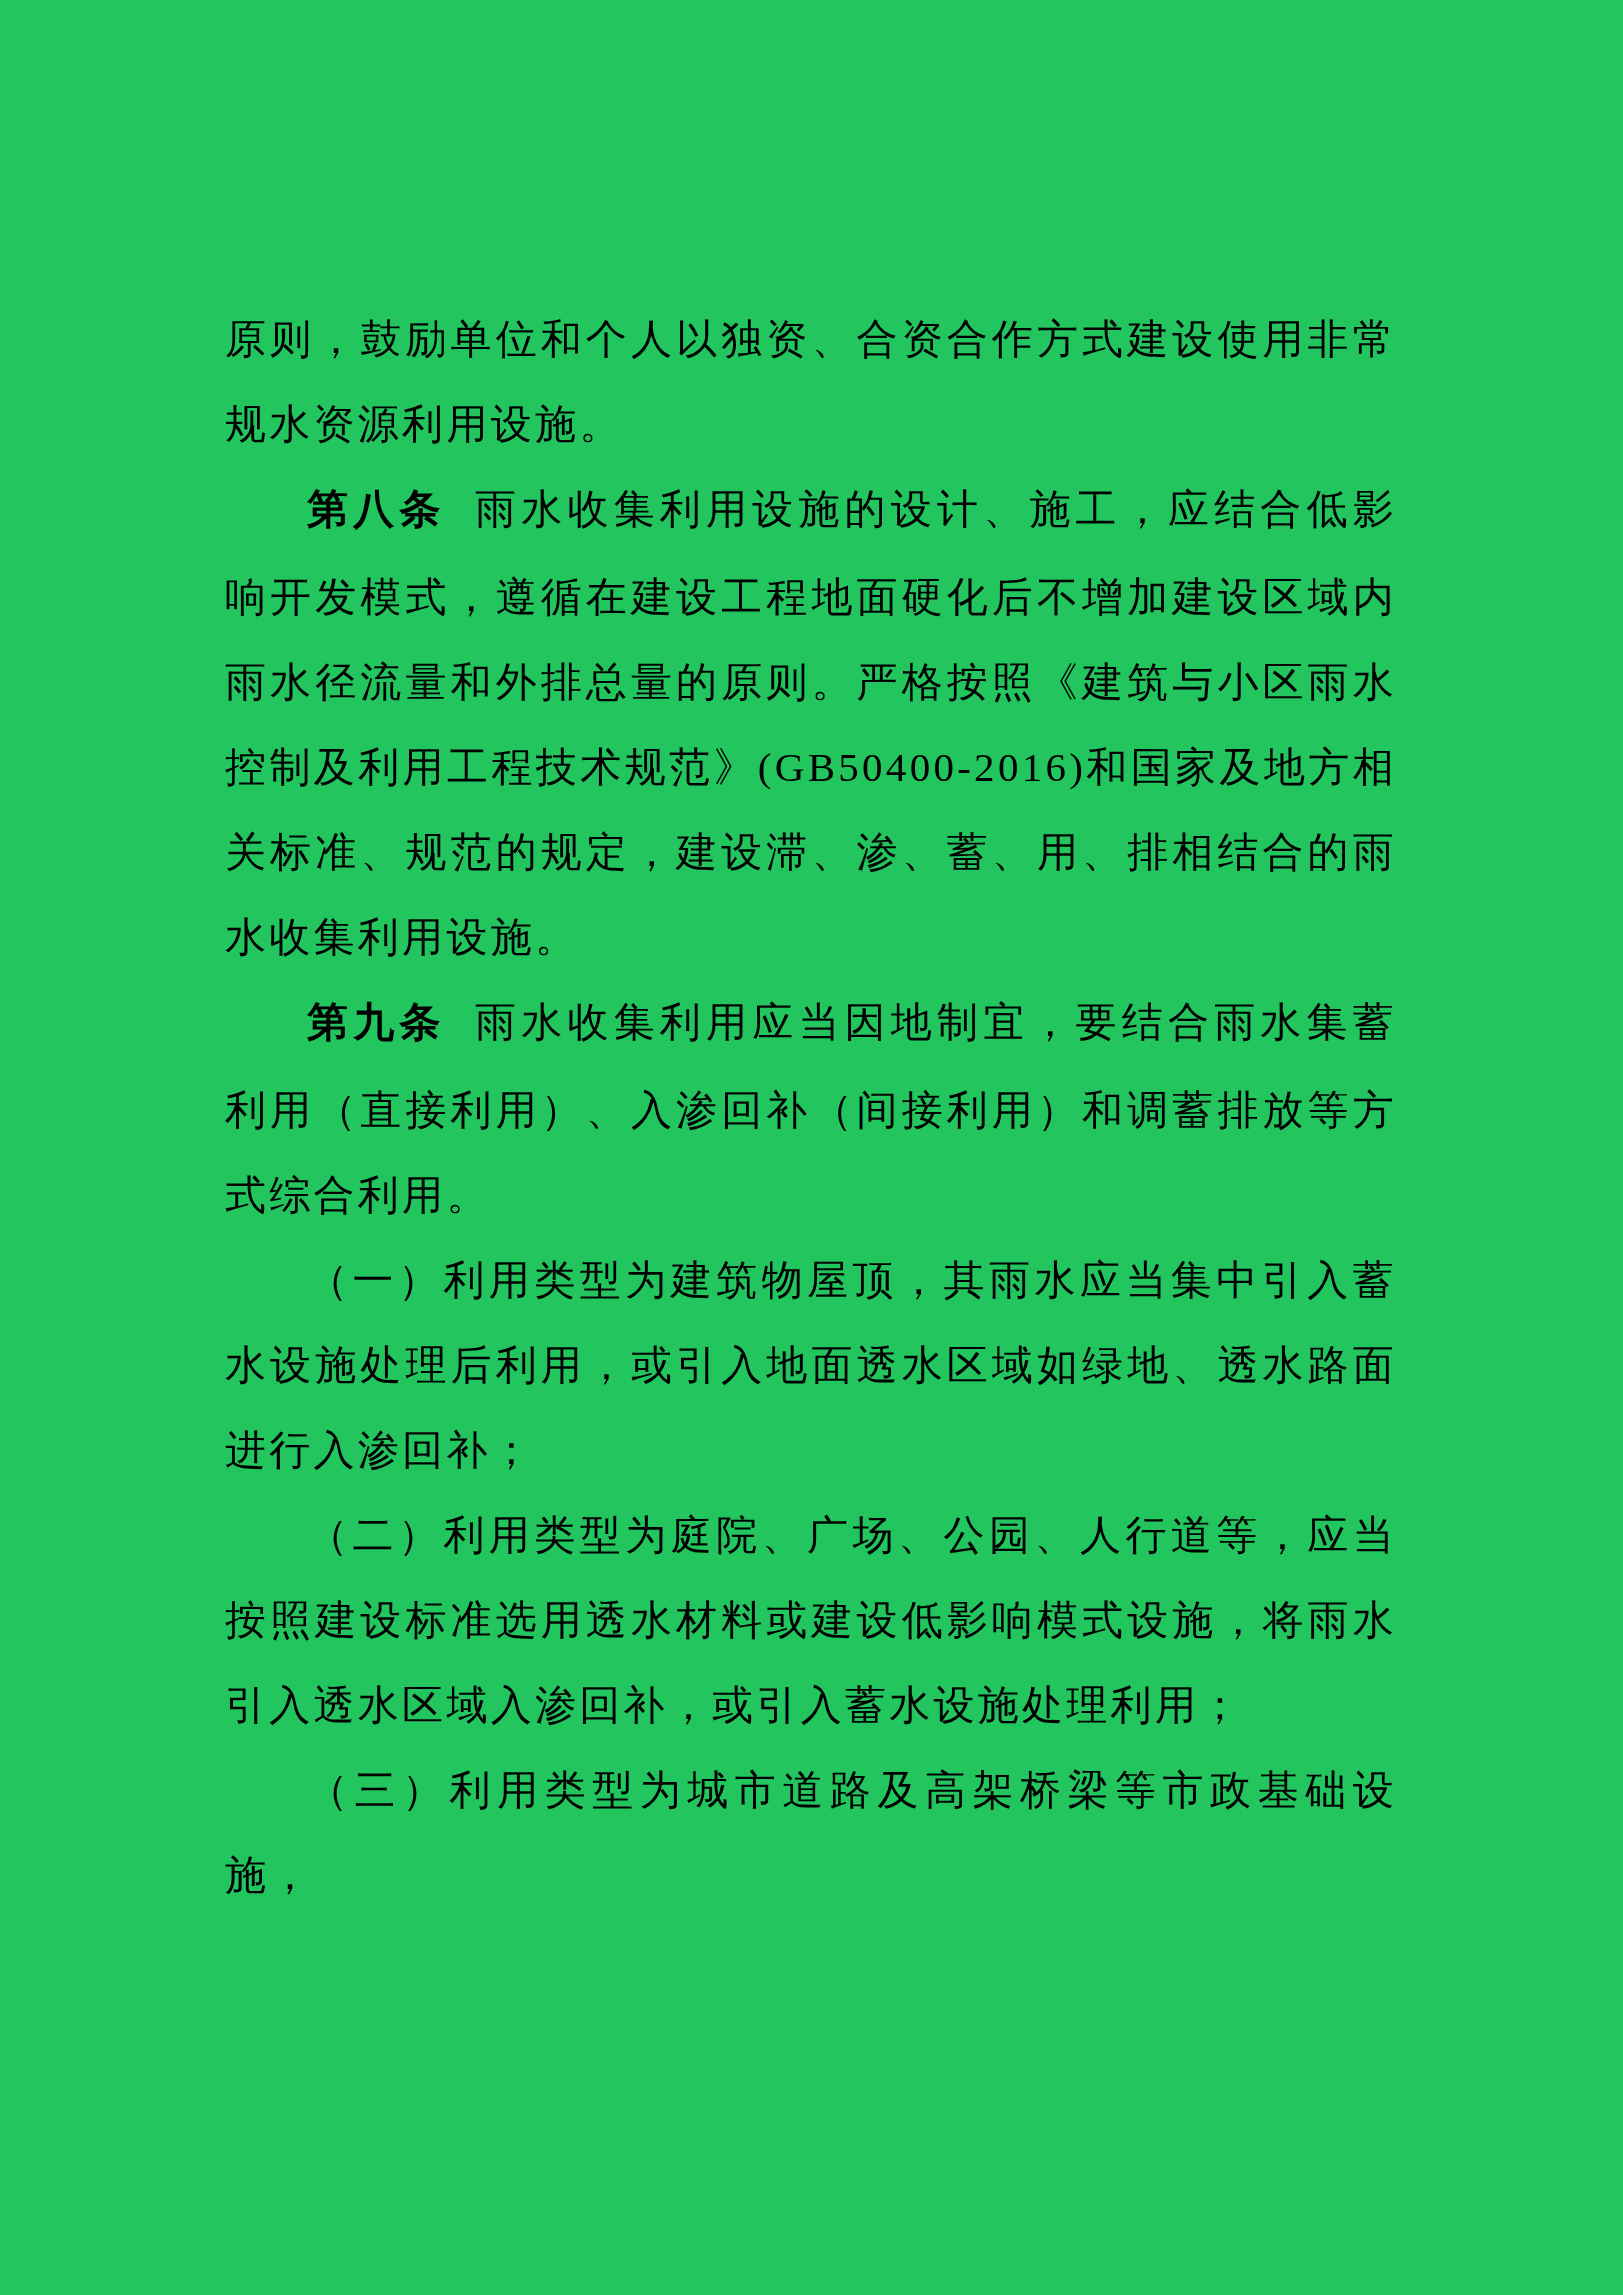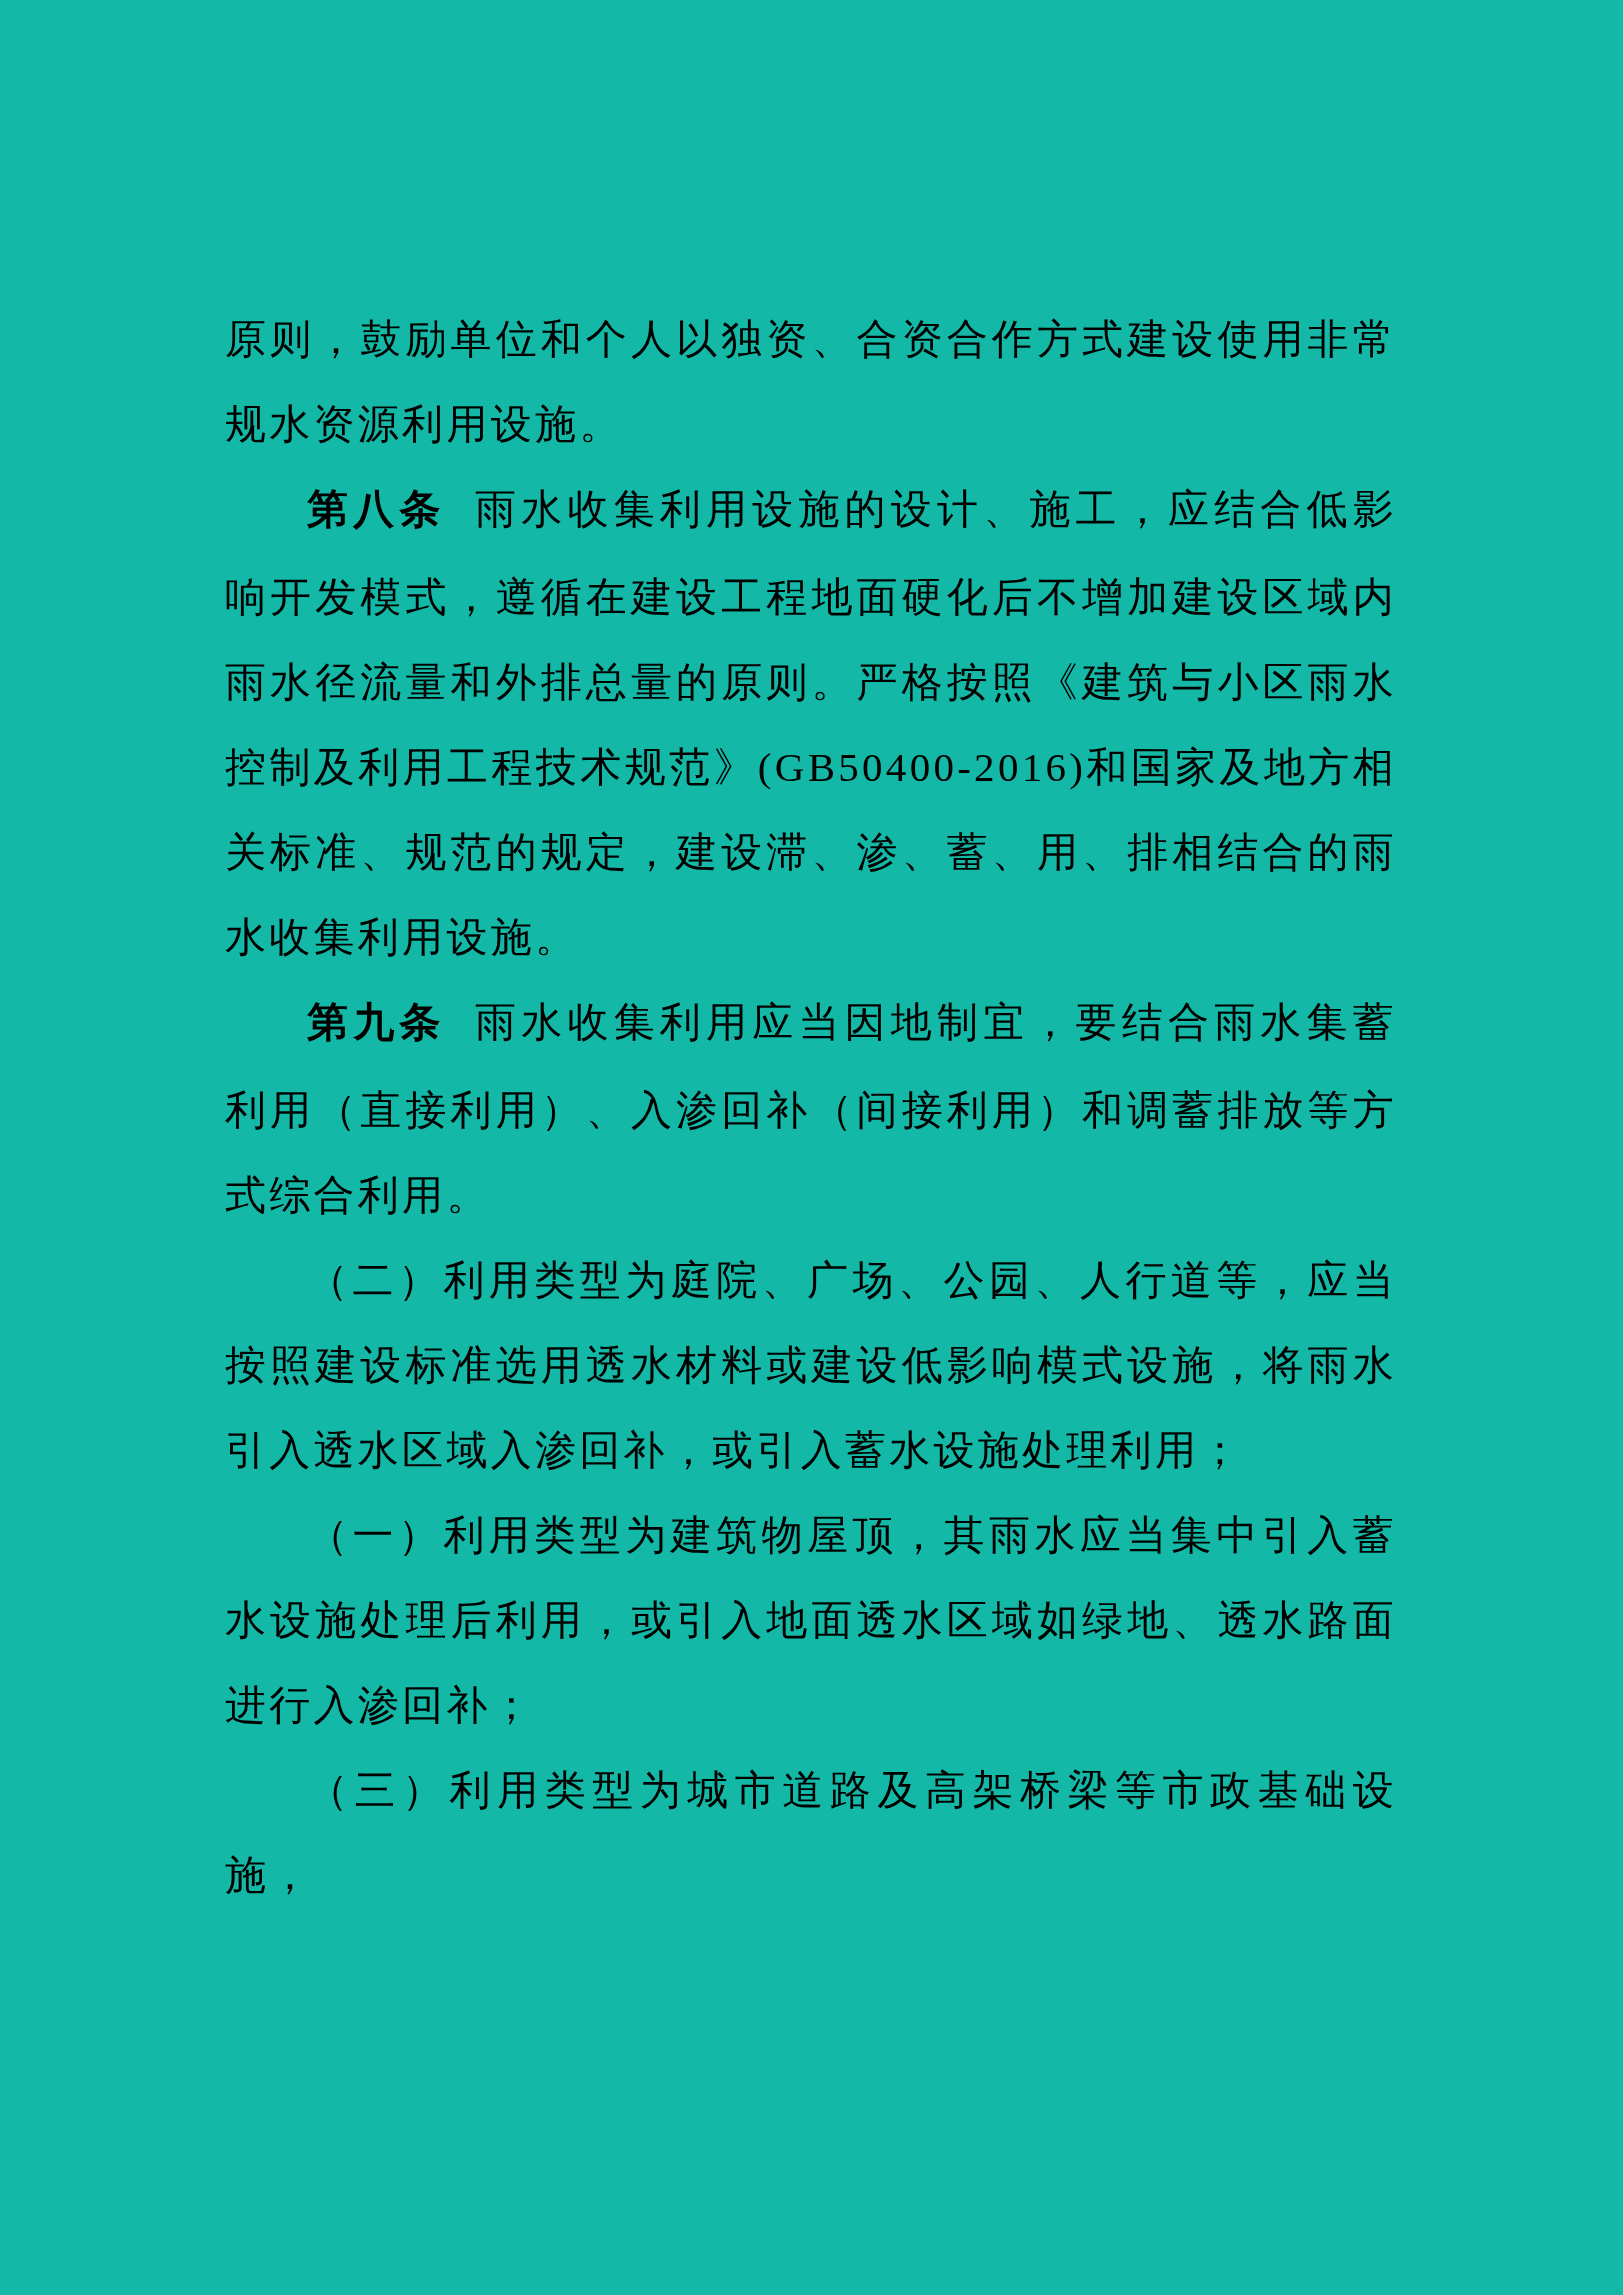--- a/index.html
+++ b/index.html
@@ -13,21 +13,21 @@
     position: relative;
     font-family: "Liberation Serif", serif;
     color: #000000;
     overflow: hidden;
   }
   .page {
     box-sizing: border-box;
     width: 1623px;
     height: 2295px;
     padding: 297px 226px 0 225px;
-    background: #14b8a6;
+    background: #22c55e;
   }
   .body-par {
     margin: 0;
     font-size: 41px;
     line-height: 85px;
     letter-spacing: 0.08em;
     text-align: justify;
     text-justify: inter-ideograph;
     word-break: normal;
     line-break: loose;
@@ -62,20 +62,20 @@
 
 
   <p class="body-par indent">
     <span class="article-label">第八条</span><span>雨水收集利用设施的设计、施工，应结合低影响开发模式，遵循在建设工程地面硬化后不增加建设区域内雨水径流量和外排总量的原则。严格按照《建筑与小区雨水控制及利用工程技术规范》(GB50400-2016)和国家及地方相关标准、规范的规定，建设滞、渗、蓄、用、排相结合的雨水收集利用设施。</span>
   </p>
 
   <p class="body-par indent">
     <span class="article-label">第九条</span><span>雨水收集利用应当因地制宜，要结合雨水集蓄利用（直接利用）、入渗回补（间接利用）和调蓄排放等方式综合利用。</span>
   </p>
 
+  <p class="body-par indent">（一）利用类型为建筑物屋顶，其雨水应当集中引入蓄水设施处理后利用，或引入地面透水区域如绿地、透水路面进行入渗回补；</p>
+
   <p class="body-par indent">（二）利用类型为庭院、广场、公园、人行道等，应当按照建设标准选用透水材料或建设低影响模式设施，将雨水引入透水区域入渗回补，或引入蓄水设施处理利用；</p>
-
-  <p class="body-par indent">（一）利用类型为建筑物屋顶，其雨水应当集中引入蓄水设施处理后利用，或引入地面透水区域如绿地、透水路面进行入渗回补；</p>
 
   <p class="body-par indent">（三）利用类型为城市道路及高架桥梁等市政基础设施，</p>
 
 </div>
 
 
 </body></html>

